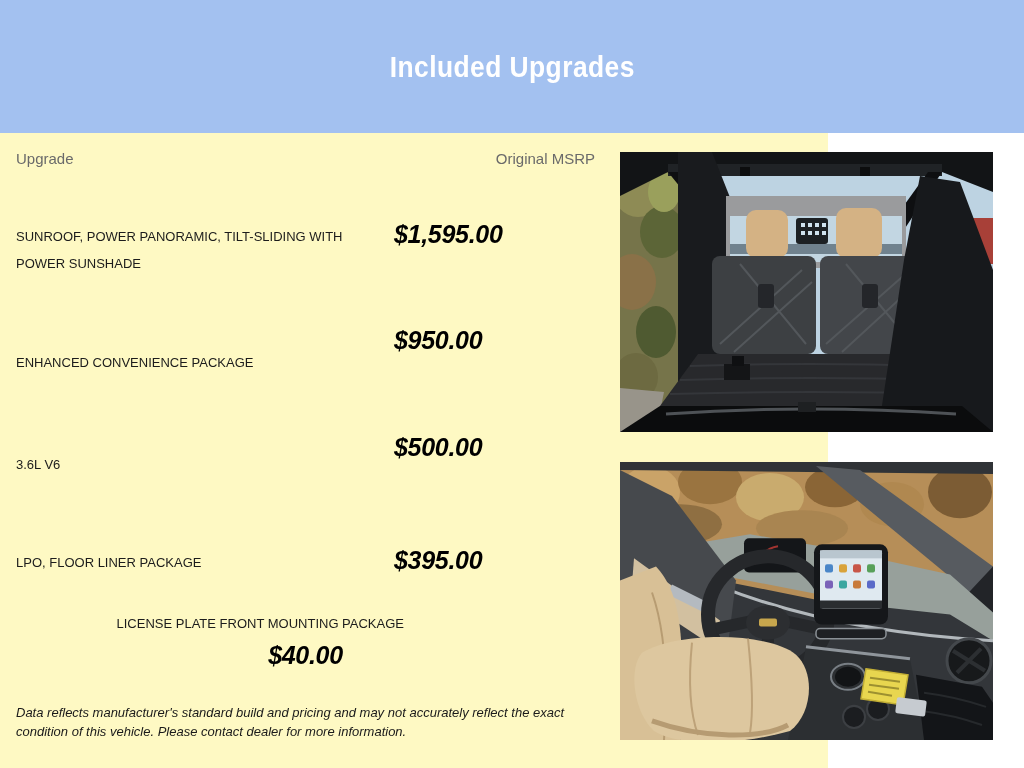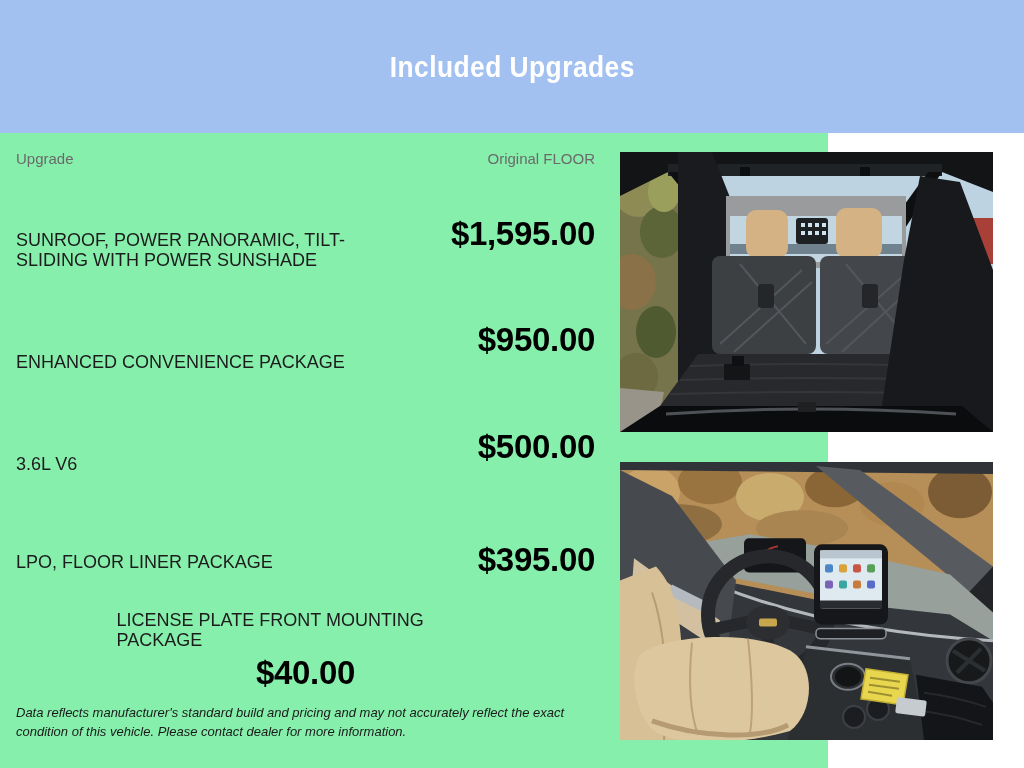--- a/index.html
+++ b/index.html
@@ -1,33 +1,33 @@
 <!DOCTYPE html>
 <html><head>
 <meta charset="utf-8">
 <style>
   * { margin: 0; padding: 0; box-sizing: border-box; }
   html, body { width: 1024px; height: 768px; overflow: hidden; background: #ffffff;
     font-family: "Liberation Sans", sans-serif; }
-  .page { position: relative; width: 828px; height: 768px; background: #86efac; }
+  .page { position: relative; width: 828px; height: 768px; background: #fef9c3; }
 
   
   .banner { position: absolute; left: 0; top: 0; width: 1024px; height: 133px;
     display: flex; align-items: center; justify-content: center; }
   .banner-title { font-size: 30px; font-weight: 700; letter-spacing: 0.5px;
     transform: scaleX(0.88); white-space: nowrap; }
 
   
   .upgrades { position: absolute; left: 16px; top: 150px; width: 579px; }
   .thead { display: flex; justify-content: space-between; align-items: flex-start;
     height: 40px; font-size: 15px; color: #6a6a6a; text-align: center; }
   .row { display: flex; align-items: center; }
-  .row .name { width: 378px; font-size: 18px; line-height: 20px; color: #1c1c1c; }
-  .row .price { flex: 1; text-align: right; font-size: 33px; font-weight: 700;
-    color: #000; letter-spacing: -0.3px; }
+  .row .name { width: 378px; font-size: 13px; line-height: 27px; color: #1c1c1c; }
+  .row .price { flex: 1; text-align: left; font-size: 25px; font-weight: 700;
+    color: #000; letter-spacing: -0.3px; font-style: italic; }
   .row:nth-child(2) { height: 120px; }
   .row:nth-child(3) { height: 104px; }
   .row:nth-child(4) { height: 100px; }
   .row:nth-child(5) { height: 96px;  }
   .row:nth-child(6) { height: 86px; flex-direction: column;  }
   .row:nth-child(2) .price { transform: translateY(-16px); }
   .row:nth-child(3) .price { transform: translateY(-22px); }
   .row:nth-child(4) .price { transform: translateY(-17px); }
   .row:nth-child(5) .price { transform: translateY(-8px); margin-top: 12px; }
   .row:nth-child(6) .price { transform: translateY(4px); }
@@ -46,21 +46,21 @@
 
 <div class="page">
 
   <header class="banner" style="background-color: rgb(163, 193, 240);">
     <h1 class="banner-title" style="color: rgb(255, 255, 255);">Included Upgrades</h1>
   </header>
 
   <section class="upgrades">
     <div class="thead">
       <span>Upgrade</span>
-      <span>Original FLOOR</span>
+      <span>Original MSRP</span>
     </div>
 
     <div class="row">
       <div class="name">SUNROOF, POWER PANORAMIC, TILT-SLIDING WITH POWER SUNSHADE</div>
       <div class="price">$1,595.00</div>
     </div>
     <div class="row">
       <div class="name">ENHANCED CONVENIENCE PACKAGE</div>
       <div class="price">$950.00</div>
     </div>

